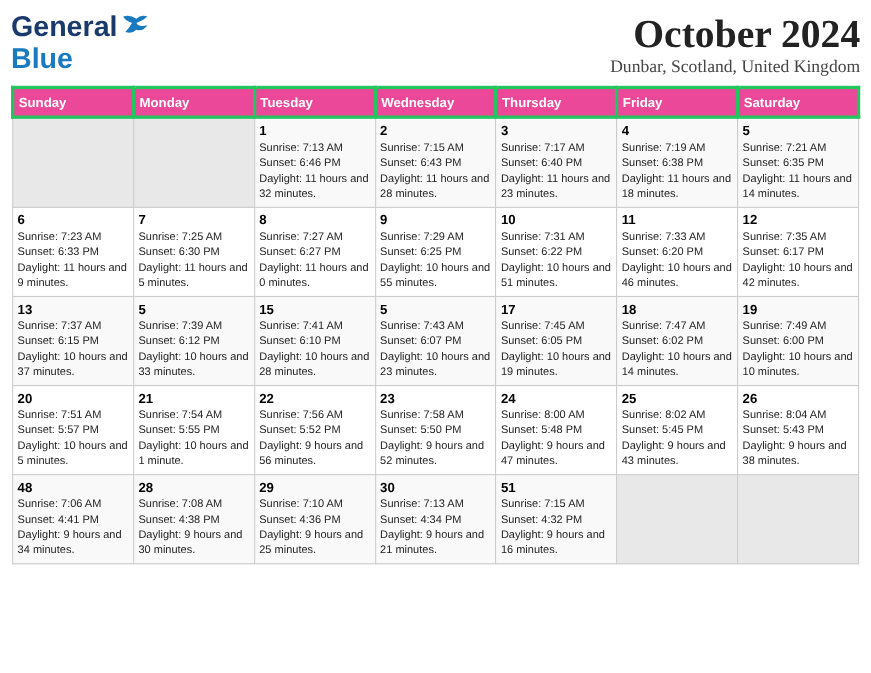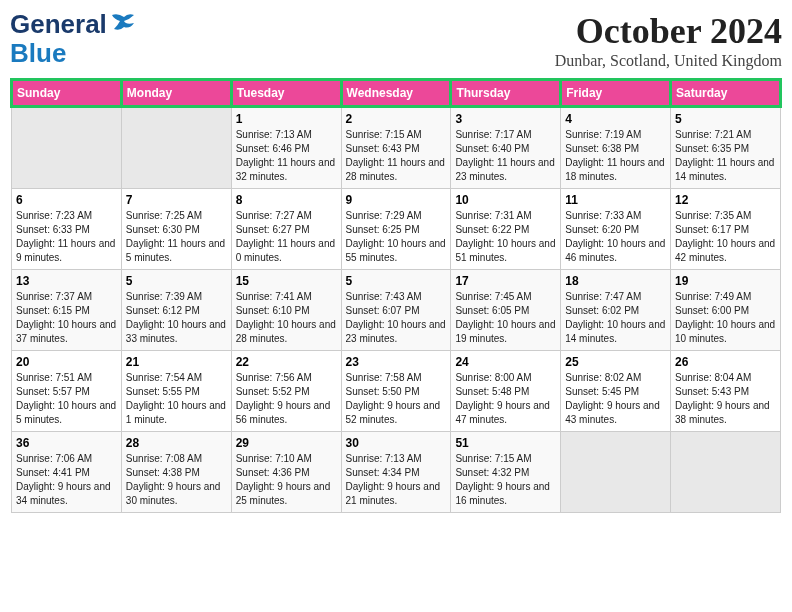--- a/index.html
+++ b/index.html
@@ -221,21 +221,21 @@
           <span class="day-num">25</span>
           <div class="day-info">Sunrise: 8:02 AM<br>Sunset: 5:45 PM<br>Daylight: 9 hours and 43 minutes.</div>
         </td>
         <td>
           <span class="day-num">26</span>
           <div class="day-info">Sunrise: 8:04 AM<br>Sunset: 5:43 PM<br>Daylight: 9 hours and 38 minutes.</div>
         </td>
       </tr>
       <tr>
         <td>
-          <span class="day-num">36</span>
+          <span class="day-num">48</span>
           <div class="day-info">Sunrise: 7:06 AM<br>Sunset: 4:41 PM<br>Daylight: 9 hours and 34 minutes.</div>
         </td>
         <td>
           <span class="day-num">28</span>
           <div class="day-info">Sunrise: 7:08 AM<br>Sunset: 4:38 PM<br>Daylight: 9 hours and 30 minutes.</div>
         </td>
         <td>
           <span class="day-num">29</span>
           <div class="day-info">Sunrise: 7:10 AM<br>Sunset: 4:36 PM<br>Daylight: 9 hours and 25 minutes.</div>
         </td>

